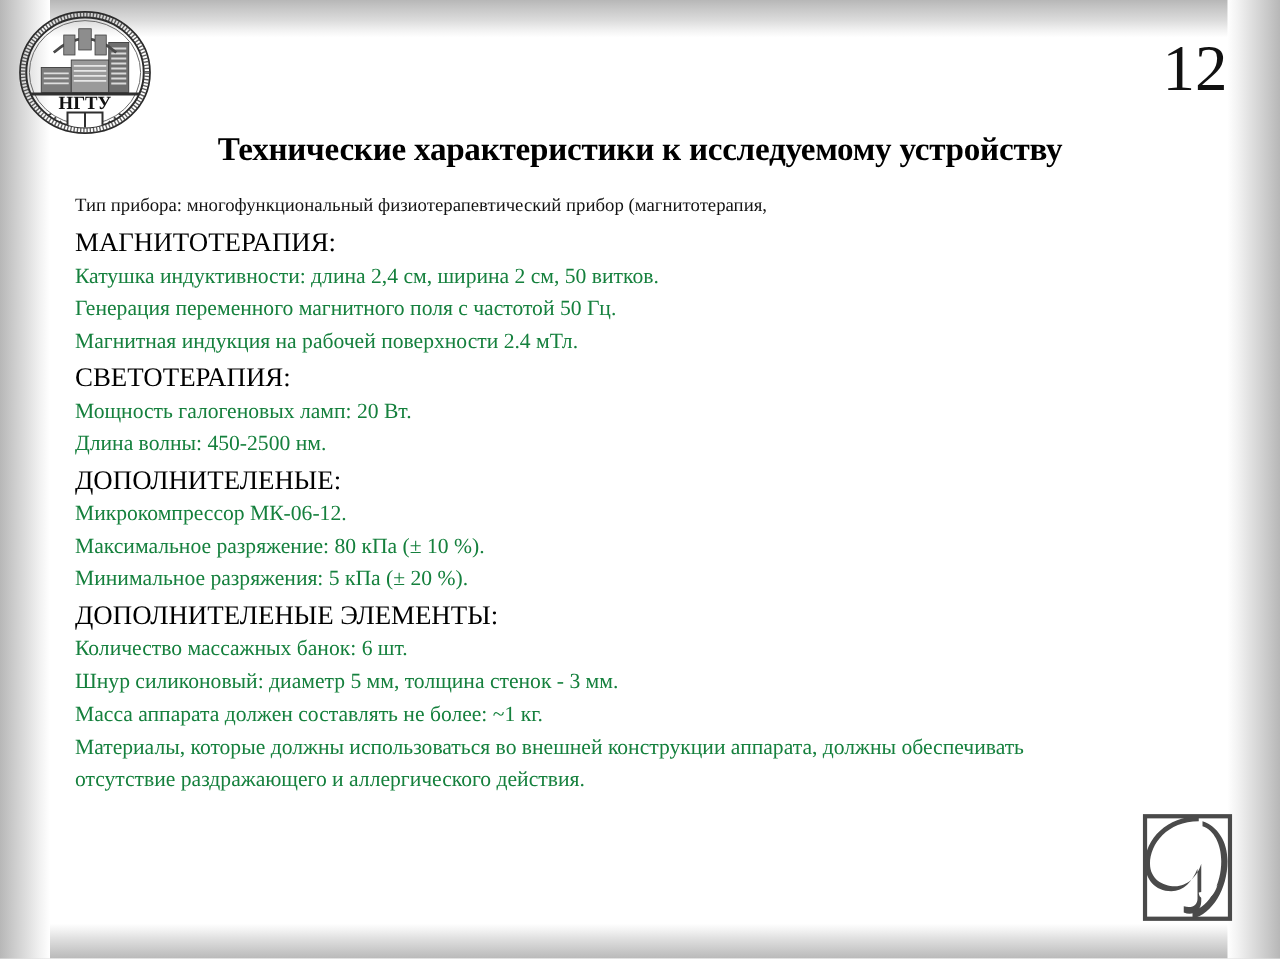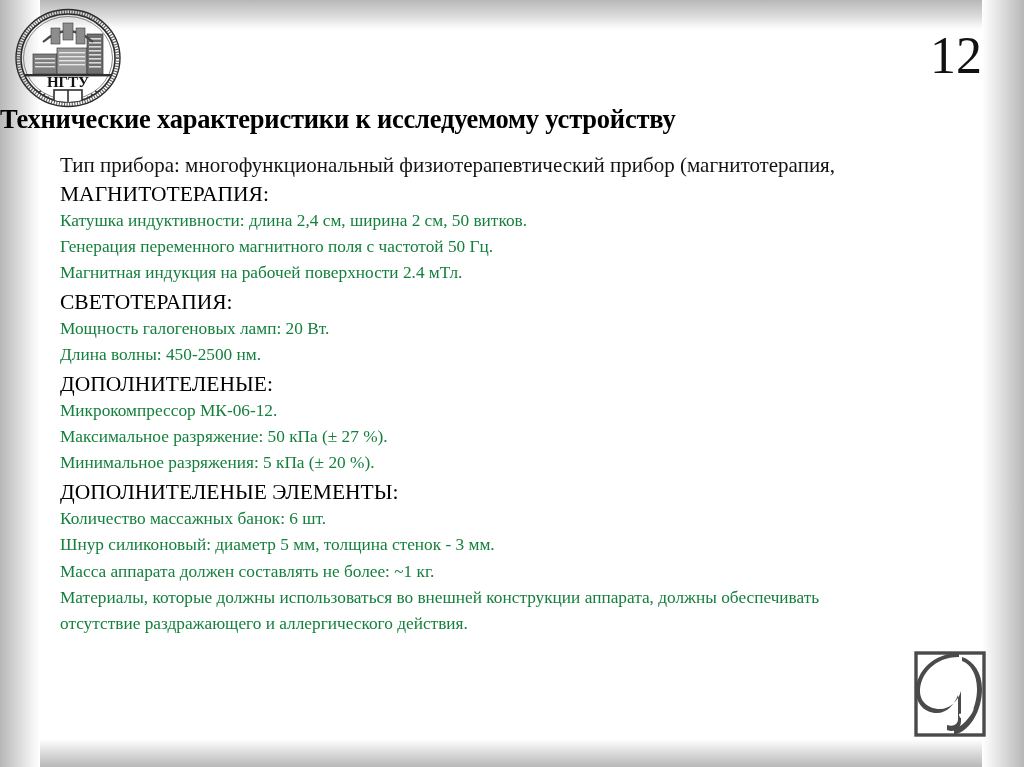--- a/index.html
+++ b/index.html
@@ -57,38 +57,39 @@
     color: #111111;
     z-index: 10;
     letter-spacing: 0px;
   }
   
   #title {
     position: absolute;
     left: 0;
     top: 104px;
     width: 1024px;
+    text-align: center;
     font-size: 26.5px;
     font-weight: bold;
     color: #000000;
     letter-spacing: -0.2px;
     font-family: "Liberation Serif", "DejaVu Serif", serif;
     z-index: 10;
   }
   
   #content {
     position: absolute;
     left: 60px;
     top: 152px;
     width: 910px;
     z-index: 10;
     color: #111111;
   }
   .para {
-    font-size: 21px;
+    font-size: 15px;
     line-height: 26.5px;
     margin: 0 0 0 0;
     color: #131313;
   }
   .line {
     font-size: 17.3px;
     line-height: 26.2px;
     white-space: pre;
     color: #15803d;
   }
@@ -198,21 +199,21 @@
     <div class="block">
       <div class="section-head">СВЕТОТЕРАПИЯ:</div>
       <div class="line">Мощность галогеновых ламп: 20 Вт.</div>
       <div class="line">Длина волны: 450-2500 нм.</div>
     </div>
 
 
     <div class="block">
       <div class="section-head">ДОПОЛНИТЕЛЕНЫЕ:</div>
       <div class="line">Микрокомпрессор МК-06-12.</div>
-      <div class="line">Максимальное разряжение: 50 кПа (± 27 %).</div>
+      <div class="line">Максимальное разряжение: 80 кПа (± 10 %).</div>
       <div class="line">Минимальное разряжения: 5 кПа (± 20 %).</div>
     </div>
 
     <div class="block">
       <div class="section-head">ДОПОЛНИТЕЛЕНЫЕ ЭЛЕМЕНТЫ:</div>
       <div class="line">Количество массажных банок: 6 шт.</div>
       <div class="line">Шнур силиконовый: диаметр 5 мм, толщина стенок - 3 мм.</div>
       <div class="line">Масса аппарата должен составлять не более: ~1 кг.</div>
       <div class="line">Материалы, которые должны использоваться во внешней конструкции аппарата, должны обеспечивать</div>
       <div class="line">отсутствие раздражающего и аллергического действия.</div>

